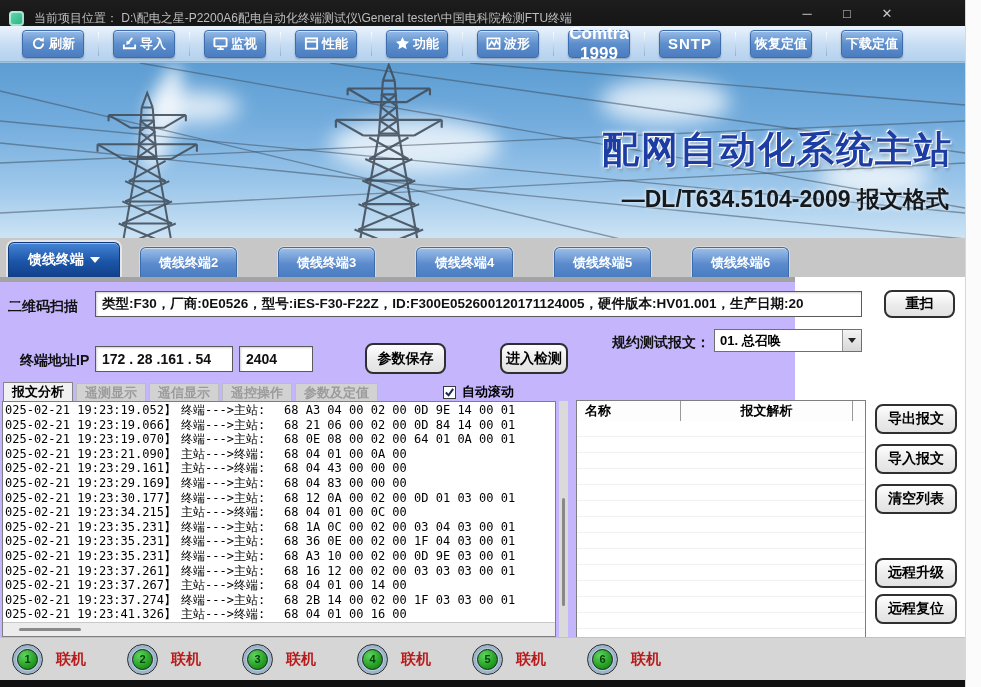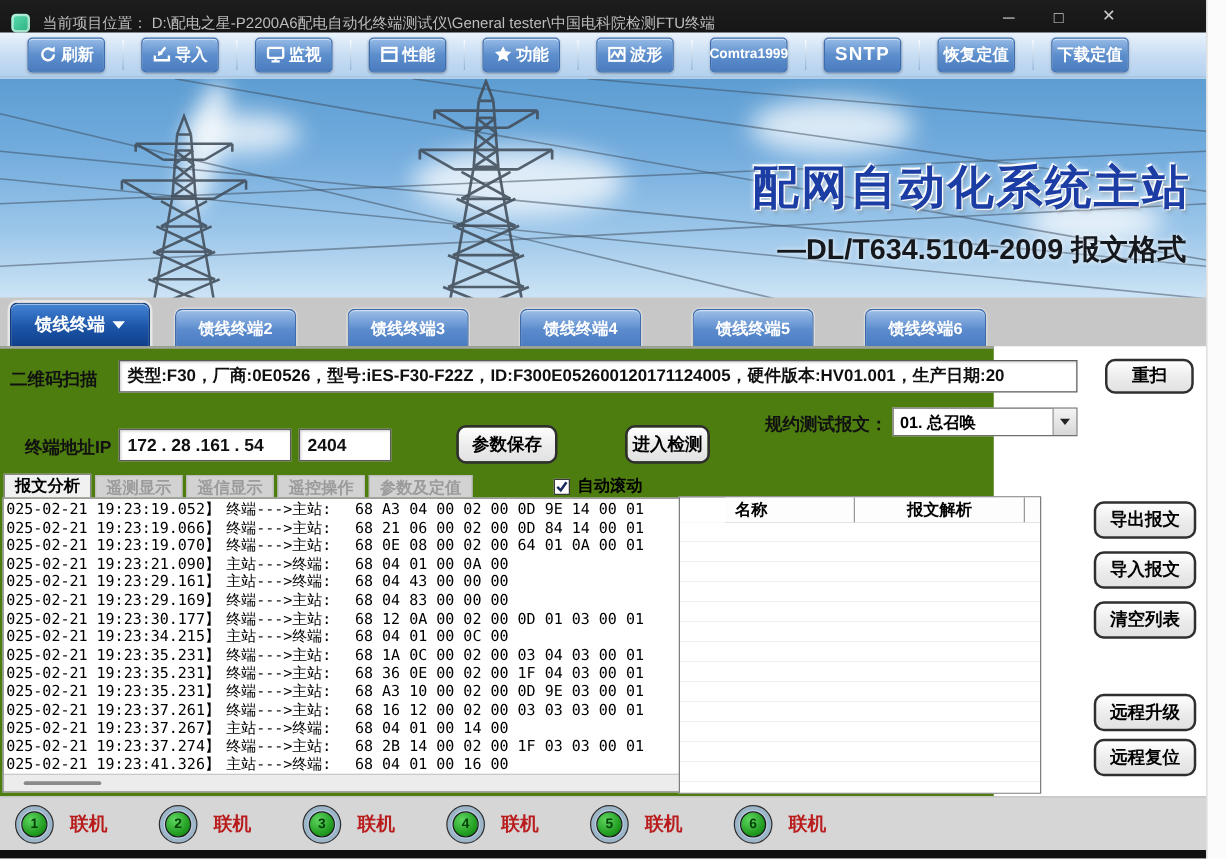--- a/index.html
+++ b/index.html
@@ -17,21 +17,21 @@
   
   .toolbar{position:absolute;left:0;top:26px;width:965px;height:36px;box-sizing:border-box;
     background:linear-gradient(180deg,#eaf3fc,#c6dcf3 55%,#b4d1ee);border-bottom:1px solid #8fb4d9;
     display:flex;align-items:center;padding-left:22px;}
   .tb-btn{flex:0 0 auto;width:62px;height:28px;border-radius:4px;cursor:default;
     background:linear-gradient(180deg,#96bbe7,#5d8ecc 50%,#4a7cc0);border:1px solid #3e6dae;
     box-shadow:inset 0 1px 0 rgba(255,255,255,.55),0 1px 2px rgba(0,0,0,.25);
     color:#fff;display:flex;align-items:center;justify-content:center;gap:3px;font-size:13px;font-weight:bold;box-sizing:border-box;}
   .tb-sep{width:1px;height:24px;background:linear-gradient(180deg,rgba(255,255,255,.95),rgba(110,145,190,.55));margin:0 14px;flex:0 0 auto;}
   .tb-ico{width:15px;height:15px;flex:0 0 auto;}
-  .tb-btn.comtra{flex-direction:row;gap:0;font-size:11px;line-height:1.15;}
+  .tb-btn.comtra{flex-direction:column;gap:0;font-size:17px;line-height:1.15;}
   .tb-btn.sntp{font-size:15px;letter-spacing:1px;}
 
   
   .banner{position:absolute;left:0;top:62px;width:965px;height:176px;overflow:hidden;border-top:1px solid #9fc3e2;
     background:linear-gradient(180deg,#5d9dd2,#74add d 0);
     background:linear-gradient(180deg,#5d9dd2 0%,#74adde 35%,#9dc7ea 70%,#cde4f5 100%);}
   .cloud{position:absolute;background:rgba(255,255,255,.75);border-radius:50%;filter:blur(10px);}
   .banner-svg{position:absolute;left:0;top:0;}
   .banner-title{position:absolute;top:62px;right:12px;font-size:37px;font-weight:800;color:#1c3ea4;letter-spacing:2px;white-space:nowrap;
     text-shadow:0 0 5px #fff,1px 1px 0 #fff,-1px -1px 0 #fff,2px 3px 3px rgba(0,0,0,.25);}
@@ -45,21 +45,21 @@
     background:linear-gradient(180deg,#9dbfe8,#5b8bcd 55%,#4a7cc2);border:1px solid #3c6cae;border-bottom:none;
     box-shadow:inset 0 1px 0 rgba(255,255,255,.5),0 0 0 1px rgba(255,255,255,.35);
     color:#fff;font-size:13px;font-weight:bold;display:flex;align-items:center;justify-content:center;gap:6px;}
   .ftab.active{height:35px;width:112px;font-size:14px;margin-right:20px;
     background:linear-gradient(180deg,#4584d6,#1c55a8 55%,#113f8a);border-color:#0e3a7e;
     box-shadow:inset 0 1px 0 rgba(255,255,255,.45),0 0 0 2px rgba(255,255,255,.55);}
   .ftab-others{display:flex;gap:41px;align-items:flex-end;}
   .caret{width:0;height:0;border-left:5px solid transparent;border-right:5px solid transparent;border-top:6px solid #fff;}
 
   
-  .content{position:absolute;left:0;top:277px;width:795px;height:360px;background:#4d7c0f;border-top:2px solid #a3a3a3;box-sizing:border-box;}
+  .content{position:absolute;left:0;top:277px;width:795px;height:360px;background:#c4b5fd;border-top:5px solid #a3a3a3;box-sizing:border-box;}
   .lbl{position:absolute;font-size:14px;font-weight:bold;color:#111;white-space:nowrap;}
   .field{position:absolute;background:#fff;border:1px solid #5a5a5a;box-sizing:border-box;display:flex;align-items:center;
     font-size:14px;font-weight:bold;color:#101010;padding:0 6px;white-space:nowrap;overflow:hidden;
     box-shadow:inset 1px 1px 2px rgba(0,0,0,.18);}
   .qr-label{left:8px;top:16px;}
   .qr-input{left:95px;top:9px;width:767px;height:26px;font-size:13.5px;}
   .btn-std{position:absolute;background:linear-gradient(180deg,#fefefe,#eaeaea 60%,#e2e2e2);border:2px solid #2f2f2f;border-radius:8px;
     font-weight:bold;font-size:14px;color:#000;display:flex;align-items:center;justify-content:center;box-sizing:border-box;cursor:default;}
   .rescan-btn{left:884px;top:8px;width:71px;height:28px;}
   .proto-label{left:612px;top:52px;}
@@ -86,21 +86,21 @@
   .log-lines{padding:1px 0 0 2px;}
   .log-line{font-family:"DejaVu Sans Mono","Liberation Mono",monospace;font-size:12px;line-height:14.6px;white-space:nowrap;color:#000;}
   .lg-ts{display:inline-block;min-width:176px;}
   .lg-dir{display:inline-block;min-width:103px;}
   .hscroll{position:absolute;left:0;bottom:0;width:100%;height:13px;background:#ececec;border-top:1px solid #c9c9c9;}
   .hthumb{position:absolute;left:16px;top:5px;width:62px;height:3px;background:#8a8a8a;border-radius:2px;}
   .vscroll{position:absolute;left:559px;top:119px;width:9px;height:236px;background:#dadada;}
   .vthumb{position:absolute;left:3px;top:97px;width:3px;height:108px;background:#888;border-radius:2px;}
 
   
-  .ptable{position:absolute;left:543px;top:118px;width:290px;height:238px;background:#fff;border:1px solid #7e7e7e;box-sizing:border-box;padding-left:36px;}
+  .ptable{position:absolute;left:576px;top:118px;width:290px;height:238px;background:#fff;border:1px solid #7e7e7e;box-sizing:border-box;}
   .pt-head{display:flex;height:20px;border-bottom:1px solid #a8a8a8;background:#fdfdfd;font-size:13px;font-weight:bold;color:#000;}
   .pt-h1{width:104px;border-right:1px solid #9a9a9a;display:flex;align-items:center;padding-left:8px;box-sizing:border-box;}
   .pt-h2{flex:1;display:flex;align-items:center;justify-content:center;border-right:1px solid #9a9a9a;}
   .pt-h3{width:12px;}
   .pt-body{position:absolute;left:0;top:20px;right:0;bottom:0;
     background:repeating-linear-gradient(180deg,#fff 0 15px,#eff2f5 15px 16px);}
 
   
   .sbtn{left:875px;width:82px;height:30px;}
   .sb-export{top:122px;} .sb-import{top:162px;} .sb-clear{top:202px;}

